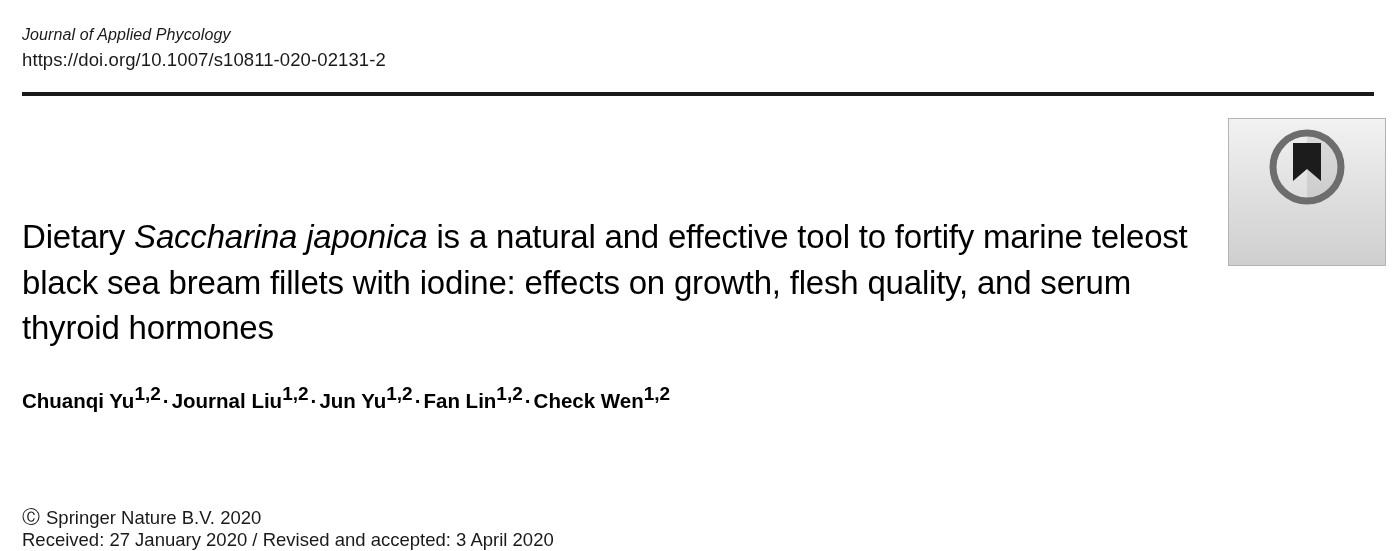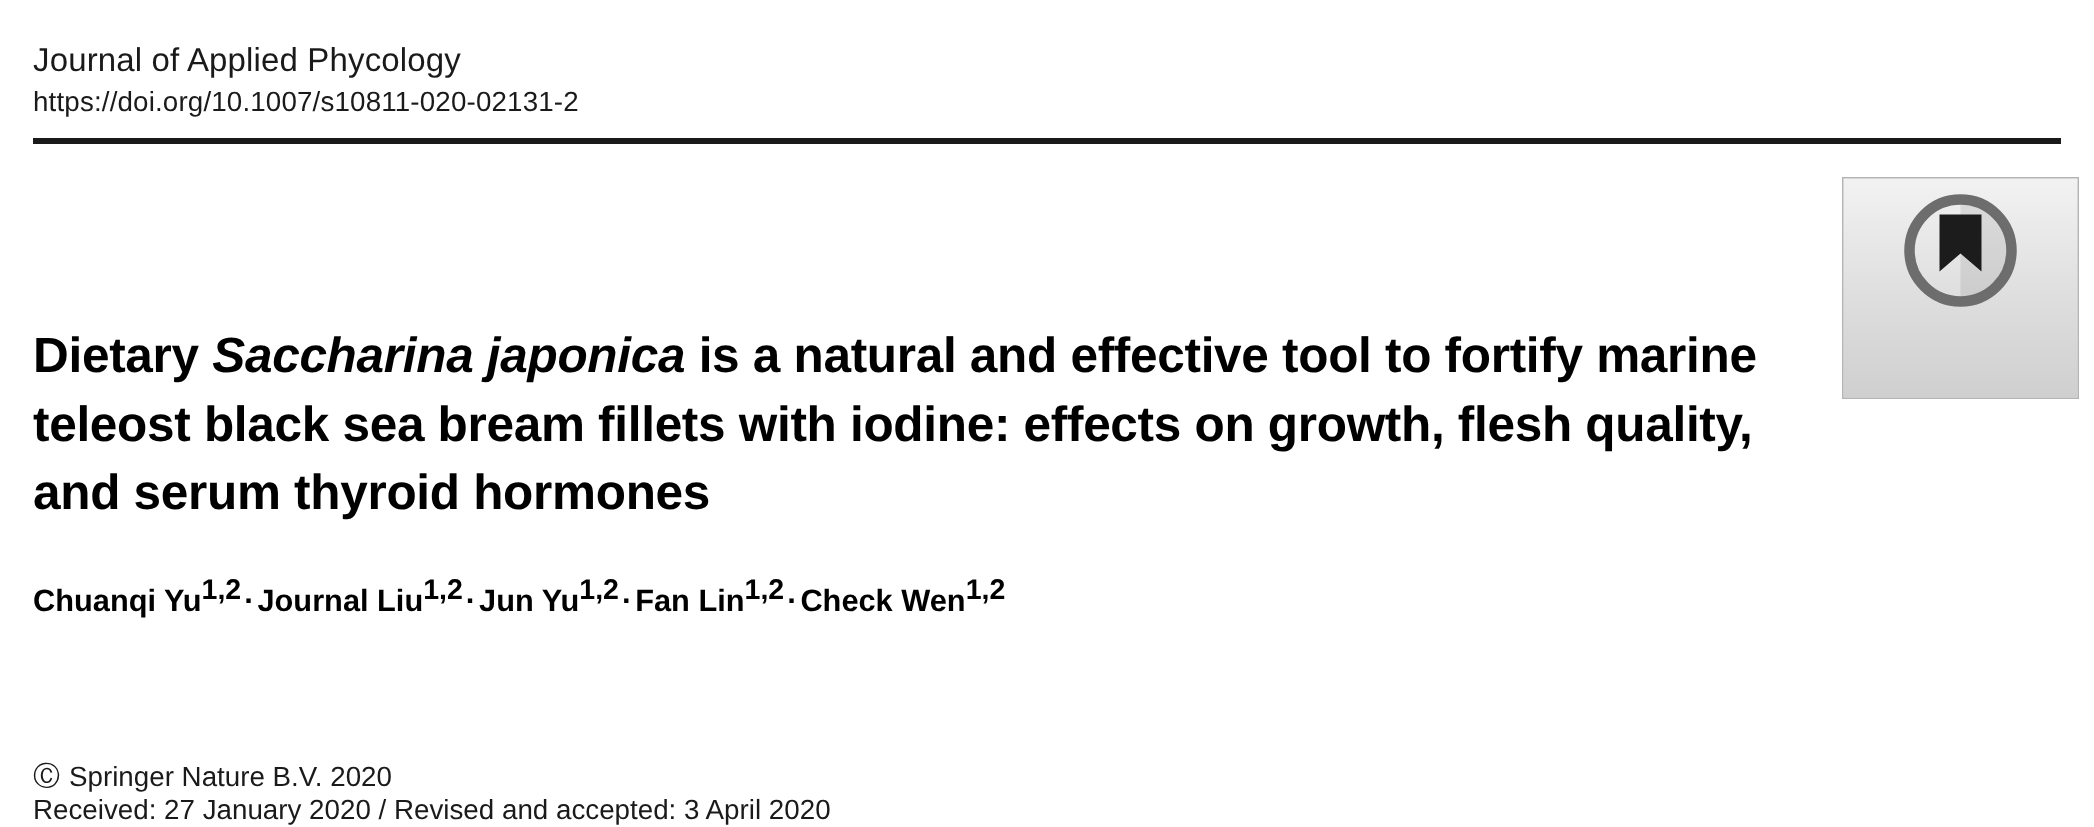--- a/index.html
+++ b/index.html
@@ -23,23 +23,24 @@
   }
 
   
   .journal-block {
     position: absolute;
     left: 22px;
     top: 24px;
     line-height: 1.42;
   }
   .journal-name {
-    font-size: 22px;
+    font-size: 16px;
     color: #1a1a1a;
     letter-spacing: 0.1px;
+    font-style: italic;
   }
   .journal-doi {
     font-size: 18.5px;
     color: #1a1a1a;
     letter-spacing: 0.1px;
   }
 
   .rule {
     position: absolute;
     left: 22px;
@@ -79,21 +80,21 @@
     font-family: "Liberation Sans", sans-serif;
   }
 
   
   .title {
     position: absolute;
     left: 22px;
     top: 192px;
     width: 1190px;
     font-size: 33px;
-    font-weight: bold;
+    font-weight: normal;
     line-height: 1.38;
     letter-spacing: -0.2px;
     color: #000000;
   }
   .title i {
     font-style: italic;
   }
 
   
   .authors {

